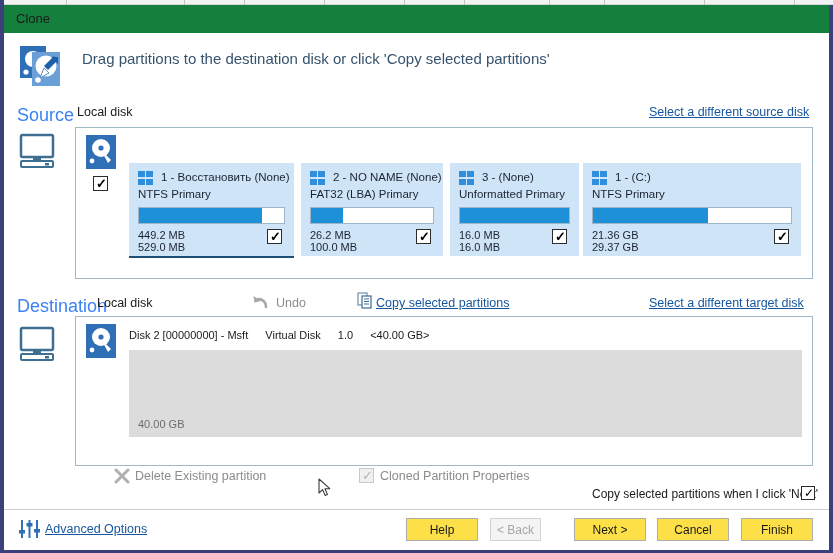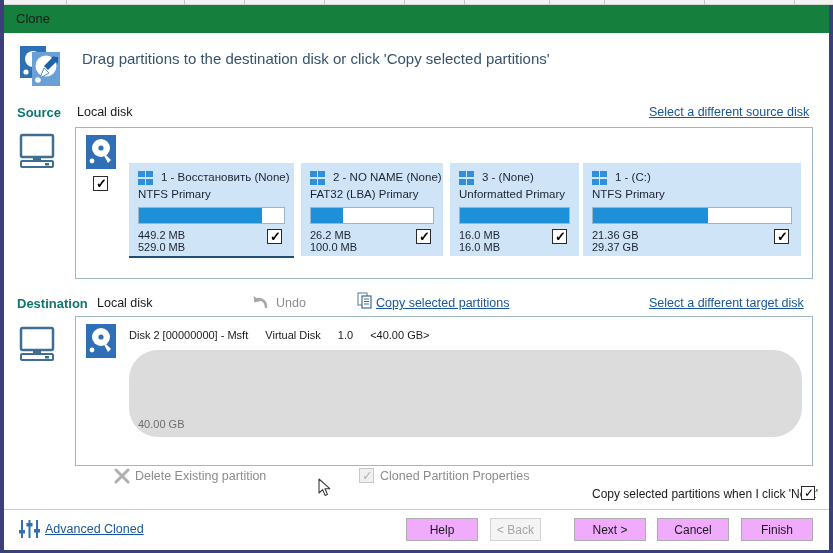--- a/index.html
+++ b/index.html
@@ -41,21 +41,21 @@
   .header-icon {
     position: absolute; left: 14px; top: 8px; width: 56px; height: 44px;
   }
   .header-text {
     position: absolute; left: 78px; top: 14px;
     font-size: 15px; color: #36536e;
   }
 
   .section-label {
     position: absolute;
-    font-size: 13px; font-weight: bold; color: #0f766e;
+    font-size: 18px; font-weight: normal; color: #3b82f6;
   }
   .section-sub {
     position: absolute;
     font-size: 12.5px; color: #1a1a1a;
   }
   .link {
     position: absolute;
     font-size: 12.5px; color: #16569e; text-decoration: underline;
     cursor: pointer;
   }
@@ -134,21 +134,21 @@
   .tool-label {
     position: absolute;
     font-size: 12.5px; color: #8c8c8c; white-space: nowrap;
   }
   .footer {
     position: absolute; left: 0; top: 509px; width: 825px; height: 41px;
     background: #ffffff; border-top: 1px solid #cfcfcf;
   }
   .btn {
     position: absolute; top: 518px; height: 23px;
-    background: #f0abfc; border: 1px solid #adadad;
+    background: #fde047; border: 1px solid #adadad;
     font-size: 12px; color: #1a1a1a;
     display: flex; align-items: center; justify-content: center;
     cursor: pointer;
   }
   .btn.disabled { color: #a6a6a6; background: #f4f4f4; border-color: #d2d2d2; cursor: default; }
   .opt-check {
     position: absolute; width: 14px; height: 14px;
     background: #fff; border: 1px solid #2b2b2b;
   }
   .bottom-text {
@@ -343,21 +343,21 @@
         <circle cx="6" cy="26" r="2.4" fill="#ffffff"></circle>
         <path d="M15 15 L22 28 L25 25 Z" fill="#ffffff"></path>
       </svg>
     </div>
     <div class="disk-head" style="left:53px; top:12px;">
       <span>Disk 2 [00000000] - Msft</span>
       <span>Virtual Disk</span>
       <span>1.0</span>
       <span>&lt;40.00 GB&gt;</span>
     </div>
-    <div class="dest-block" style="left:53px; top:33px; width:673px; height:87px;border-radius:29px;">
+    <div class="dest-block" style="left:53px; top:33px; width:673px; height:87px;">
       <div class="dest-size" style="left:9px; top:68px;">40.00 GB</div>
     </div>
   </div>
 
   <div style="position:absolute; left:110px; top:468px; width:16px; height:16px;">
     <svg width="16" height="16" viewBox="0 0 16 16">
       <path d="M2 2 L14 14 M14 2 L2 14" stroke="#b0b0b0" stroke-width="3" stroke-linecap="round"></path>
     </svg>
   </div>
   <div class="tool-label" style="left:131px; top:469px;">Delete Existing partition</div>
@@ -377,21 +377,21 @@
   <div style="position:absolute; left:14px; top:518px; width:24px; height:22px;">
     <svg width="24" height="22" viewBox="0 0 24 22">
       <line x1="4" y1="2" x2="4" y2="20" stroke="#2f6fb5" stroke-width="2"></line>
       <line x1="11.5" y1="2" x2="11.5" y2="20" stroke="#2f6fb5" stroke-width="2"></line>
       <line x1="19" y1="2" x2="19" y2="20" stroke="#2f6fb5" stroke-width="2"></line>
       <rect x="1" y="12" width="6" height="3.5" fill="#2f6fb5"></rect>
       <rect x="8.5" y="5" width="6" height="3.5" fill="#2f6fb5"></rect>
       <rect x="16" y="11" width="6" height="3.5" fill="#2f6fb5"></rect>
     </svg>
   </div>
-  <div class="link" style="left:41px; top:522px;">Advanced Cloned</div>
+  <div class="link" style="left:41px; top:522px;">Advanced Options</div>
 
   <div class="btn" style="left:402px; width:72px;">Help</div>
   <div class="btn disabled" style="left:486px; width:51px;">&lt; Back</div>
   <div class="btn" style="left:570px; width:72px;">Next &gt;</div>
   <div class="btn" style="left:653px; width:72px;">Cancel</div>
   <div class="btn" style="left:737px; width:72px;">Finish</div>
 
   <div class="cursor" style="left:314px; top:478px;">
     <svg width="14" height="20" viewBox="0 0 14 20">
       <path d="M1 1 L1 15 L4.6 11.6 L7.1 17.4 L9.4 16.4 L7 10.8 L11.8 10.6 Z" fill="#ffffff" stroke="#3a3a3a" stroke-width="1.1" stroke-linejoin="round"></path>

